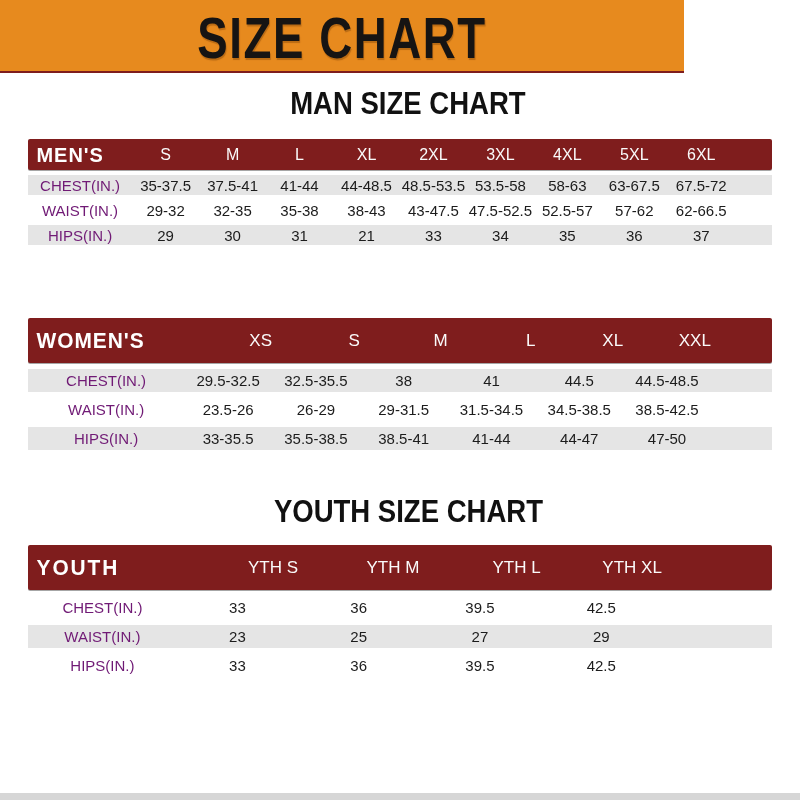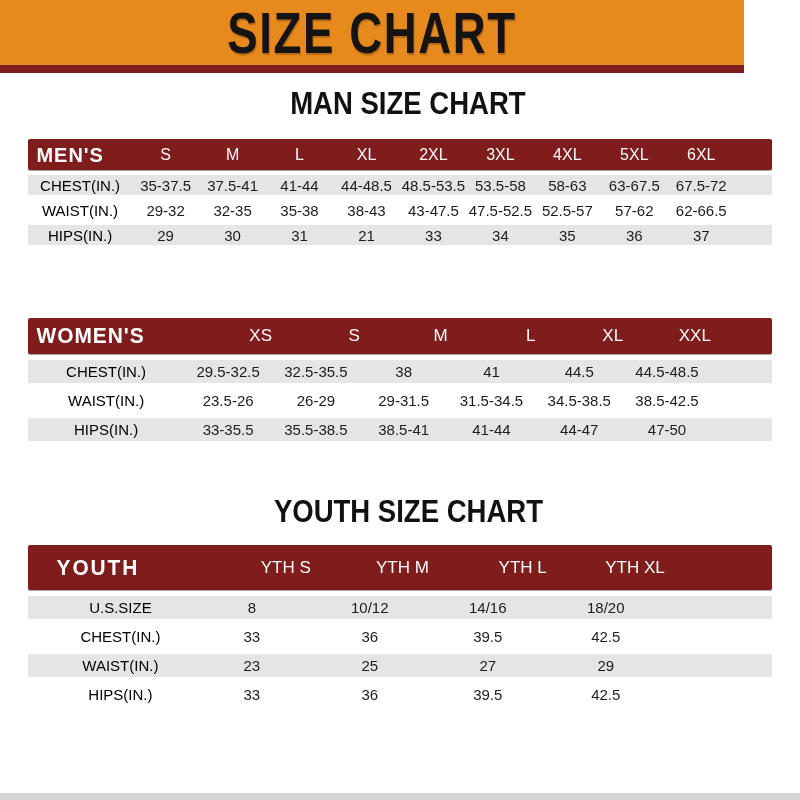--- a/index.html
+++ b/index.html
@@ -1,23 +1,23 @@
 <!DOCTYPE html>
 <html><head>
 <meta charset="utf-8">
 <style>
   * { margin:0; padding:0; box-sizing:border-box; }
   html,body { background:#fff; }
   body { font-family:"Liberation Sans", sans-serif; }
   #page { position:relative; width:800px; height:800px; background:#ffffff; overflow:hidden; }
 
   
-  .banner { position:absolute; top:0; left:0; width:744px; height:73px;
-            background:#E78A1E; border-bottom:8px solid #7f1d1d;
-            display:flex; align-items:center; justify-content:center; }
+  .banner { position:absolute; top:0; left:0; width:684px; height:73px;
+            background:#E78A1E; border-bottom:2px solid #7f1d1d;
+            display:flex; align-items:flex-end; justify-content:center; }
   .banner-title { font-size:57px; font-weight:700; color:#161413; letter-spacing:2px;
                   transform:scaleX(0.80); white-space:nowrap;
                   text-shadow:1px 2px 1px rgba(100,50,0,0.35); }
 
   
   .sec-heading { position:absolute; left:8px; width:800px; text-align:center; }
   .sec-heading span { display:inline-block; font-size:32px; font-weight:700; color:#111;
                       letter-spacing:0px; transform:scaleX(0.86); white-space:nowrap; }
   #heading-men   { top:85px; }
   #heading-women { top:261px; }
@@ -30,40 +30,40 @@
   #table-youth { top:545px; }
 
   .thead { background:#7f1d1d; border-radius:2px; display:grid; align-items:center;
            box-shadow:0 1px 0 rgba(0,0,0,0.35); }
   .trow  { display:grid; align-items:center; }
   .trow.gray  { background:#E5E5E5; }
   .trow.white { background:#FFFFFF; }
 
   .men   .thead, .men   .trow { grid-template-columns:14% repeat(9, 9%) 1fr; }
   .women .thead, .women .trow { grid-template-columns:21% repeat(6, 11.8%) 1fr; }
-  .youth .thead, .youth .trow { grid-template-columns:20% repeat(4, 16.3%) 1fr;padding-left:20px; }
+  .youth .thead, .youth .trow { grid-template-columns:20% repeat(4, 16.3%) 1fr; }
 
   .men   .thead { height:31px; }
-  .women .thead { height:36px; }
+  .women .thead { height:45px; }
   .youth .thead { height:45px; }
 
   .men   .trow { height:20px; margin-top:5px; }
   .women .trow { height:23px; margin-top:6px; }
   .youth .trow { height:23px; margin-top:6px; }
 
   .cell { text-align:center; white-space:nowrap; }
   .corner { color:#fff; font-weight:700; text-align:left; padding-left:9px;
             letter-spacing:1px; transform:scaleX(0.95); transform-origin:left center; }
   .men   .corner { font-size:21px; }
   .women .corner { font-size:22px; }
   .youth .corner { font-size:22px; letter-spacing:2px; }
   .colhead { color:#fafafa; font-weight:400; }
   .men   .colhead { font-size:16px; }
   .women .colhead, .youth .colhead { font-size:17px;text-align:right; }
-  .rowlabel { font-size:15px; color:#000000; }
+  .rowlabel { font-size:15px; color:#701a75; }
   .val      { font-size:15px; color:#1c1c1c; }
 
   
   .footer-note { position:absolute; top:721px; left:30px; width:770px; }
   .footer-line { font-size:21.5px; line-height:37px; font-weight:400; color:#A9281E;
                  white-space:nowrap; transform:scaleX(0.86); transform-origin:left center; }
 
   .bottom-bar { position:absolute; top:793px; left:0; width:800px; height:7px; background:#D6D6D6; }
 </style>
 </head>
@@ -181,28 +181,20 @@
   </div>
   <div class="size-table youth" id="table-youth">
       <div class="thead">
         <div class="cell corner">YOUTH</div>
         <div class="cell colhead">YTH S</div>
         <div class="cell colhead">YTH M</div>
         <div class="cell colhead">YTH L</div>
         <div class="cell colhead">YTH XL</div>
         <div class="cell"></div>
       </div>
-      <div class="trow gray">
-        <div class="cell rowlabel">U.S.SIZE</div>
-        <div class="cell val">8</div>
-        <div class="cell val">10/12</div>
-        <div class="cell val">14/16</div>
-        <div class="cell val">18/20</div>
-        <div class="cell"></div>
-      </div>
       <div class="trow white">
         <div class="cell rowlabel">CHEST(IN.)</div>
         <div class="cell val">33</div>
         <div class="cell val">36</div>
         <div class="cell val">39.5</div>
         <div class="cell val">42.5</div>
         <div class="cell"></div>
       </div>
       <div class="trow gray">
         <div class="cell rowlabel">WAIST(IN.)</div>

